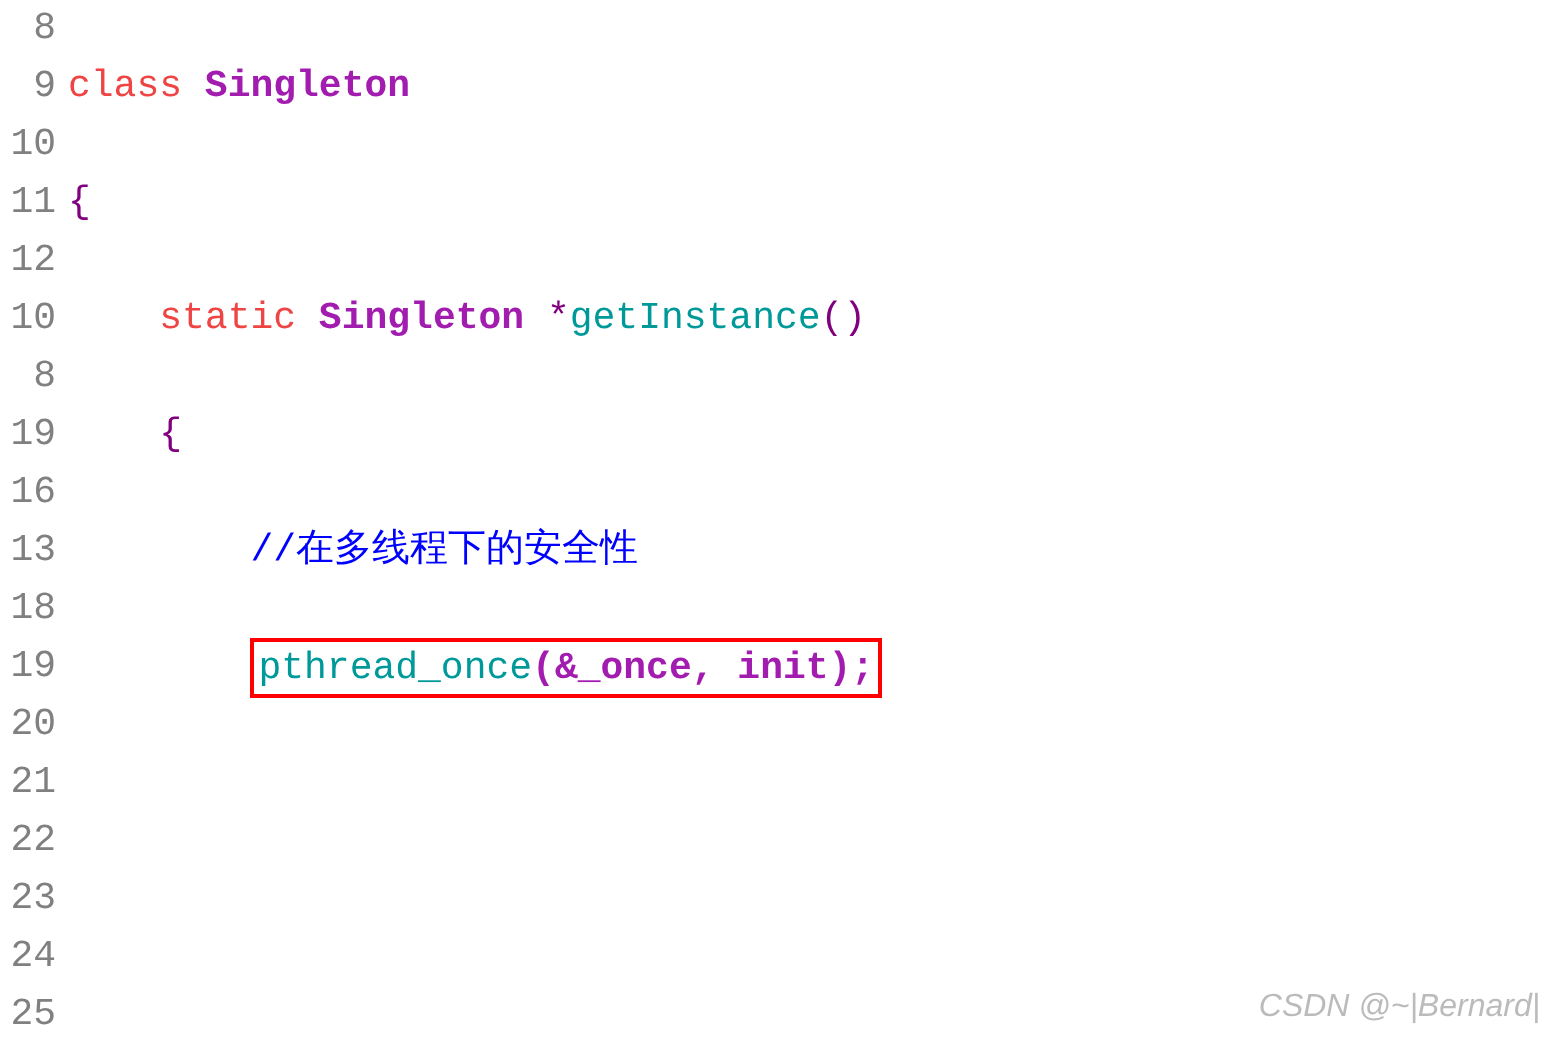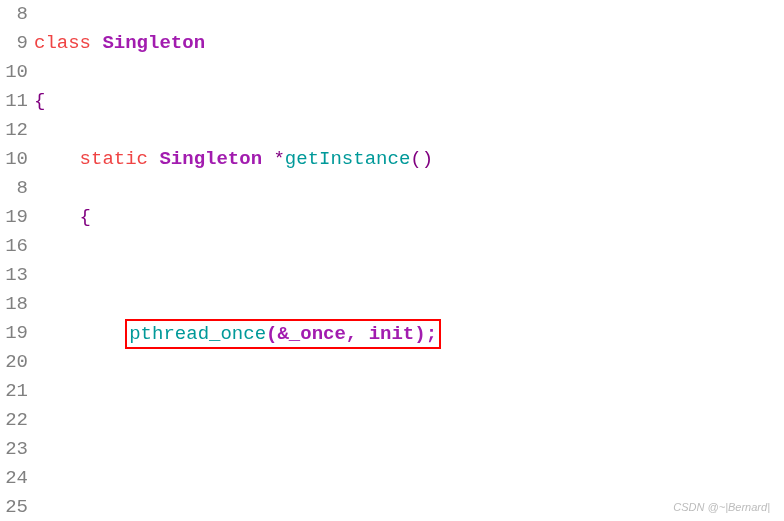--- a/index.html
+++ b/index.html
@@ -38,21 +38,21 @@
     border: 2px solid #FF0000;
     padding: 0 2px;
     display: inline-block;
     line-height: 26px;
   }
   .watermark {
     position: absolute;
     bottom: 8px;
     right: 14px;
     color: rgba(120,120,120,0.5);
-    font-size: 11px;
+    font-size: 16px;
     font-style: italic;
     font-family: sans-serif;
     pointer-events: none;
   }
 </style>
 </head>
 <body>
 
 <div class="editor">
   <div class="gutter">
@@ -73,21 +73,21 @@
 <div>22</div>
 <div>23</div>
 <div>24</div>
 <div>25</div>
   </div>
   <div class="code">
 <div><span class="tok-keyword">class</span><span class="tok-black"> Singleton</span></div>
 <div><span class="tok-brace">{</span></div>
 <div><span>    </span><span class="tok-keyword">static</span><span class="tok-black"> Singleton </span><span class="tok-brace">*</span><span class="tok-func">getInstance</span><span class="tok-brace">()</span></div>
 <div><span>    </span><span class="tok-brace">{</span></div>
-<div><span>        </span></div>
+<div><span>        </span><span class="tok-comment">//在多线程下的安全性</span></div>
 <div><span>        </span><span class="box-red"><span class="tok-func">pthread_once</span><span class="tok-black">(&amp;_once, init);</span></span></div>
 
 
 <div><span></span></div>
 
 
 
 
 
 <div><span></span></div>

